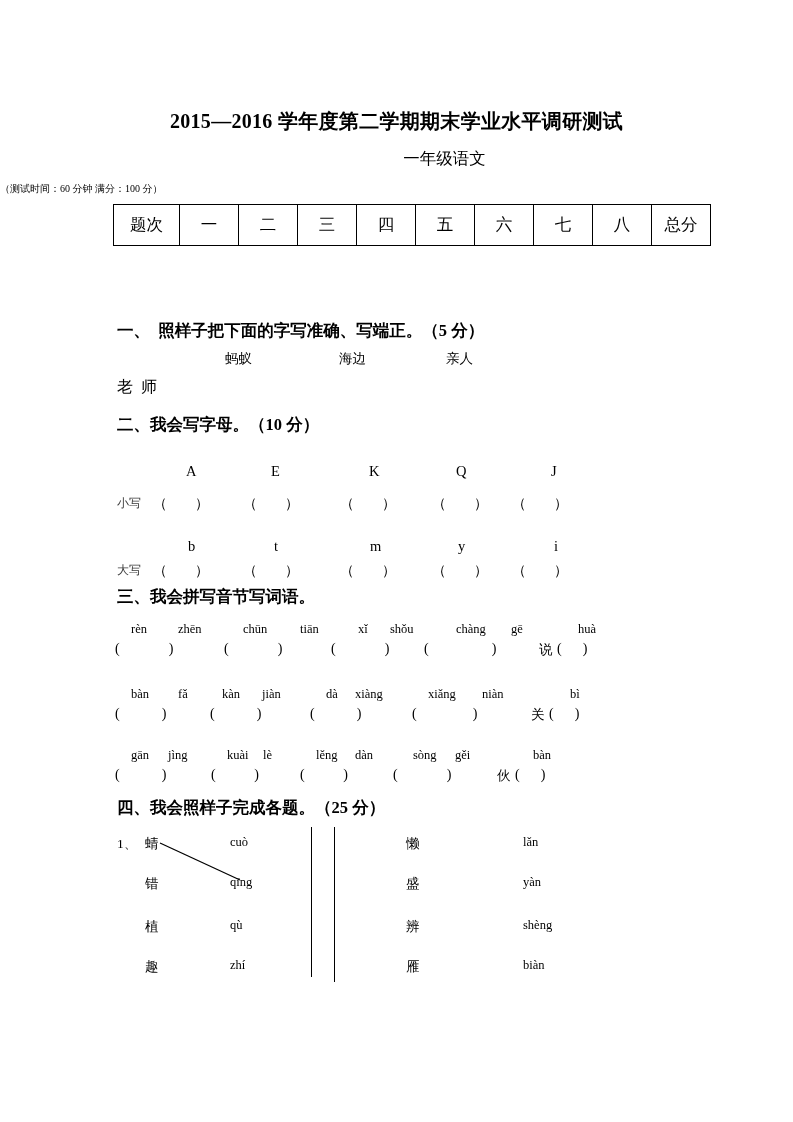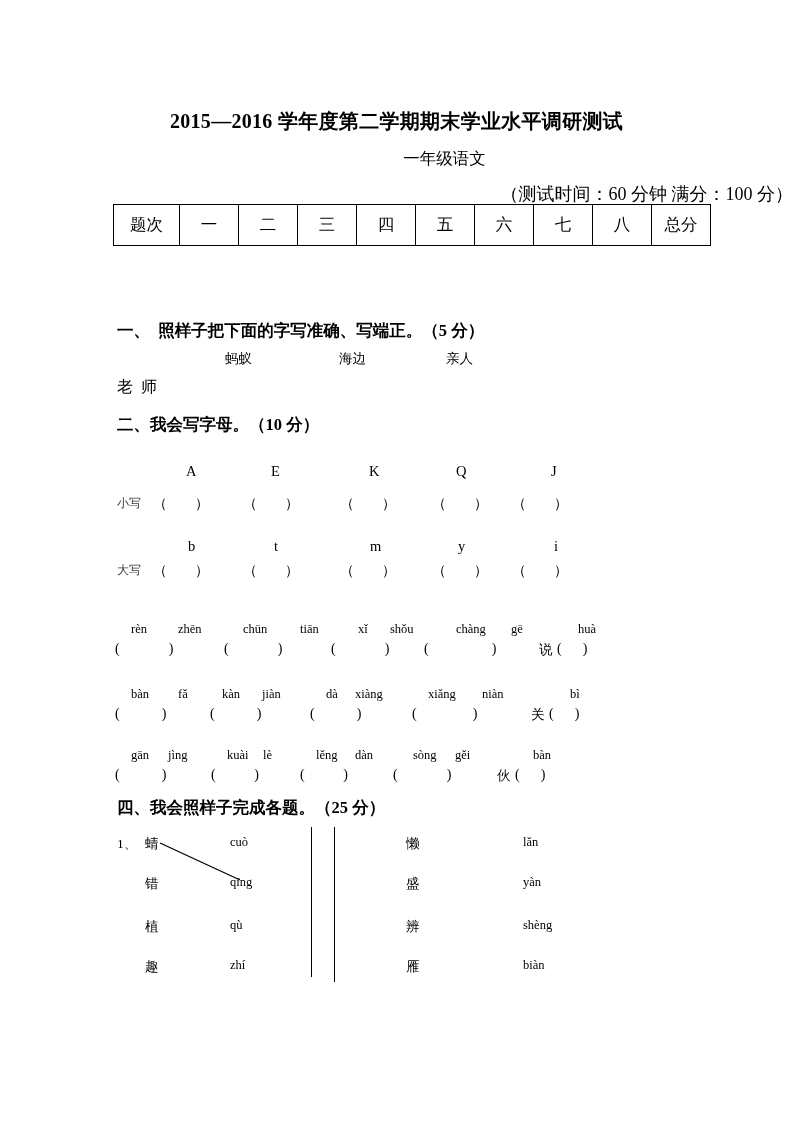--- a/index.html
+++ b/index.html
@@ -38,22 +38,22 @@
     left: 0; top: 148px;
     width: 793px;
     text-align: center;
     font-size: 16.5px;
     padding-left: 48px;
   }
   .doc-meta {
     position: absolute;
     left: 0; top: 182px;
     width: 793px;
-    text-align: right;
-    font-size: 18px;
+    text-align: left;
+    font-size: 10px;
   }
 
   
   .score-table {
     position: absolute;
     left: 113px; top: 204px;
     width: 567px;
     border-collapse: collapse;
     table-layout: fixed;
   }
@@ -172,20 +172,21 @@
   <div class="t mid" style="left:458px; top:538px;">y</div>
   <div class="t mid" style="left:554px; top:538px;">i</div>
 
   <div class="t small gray" style="left:117px; top:562px;">大写</div>
   <div class="brackets small gray" style="left:153px; top:562px;">（        ）</div>
   <div class="brackets small gray" style="left:243px; top:562px;">（        ）</div>
   <div class="brackets small gray" style="left:340px; top:562px;">（        ）</div>
   <div class="brackets small gray" style="left:432px; top:562px;">（        ）</div>
   <div class="brackets small gray" style="left:512px; top:562px;">（        ）</div>
 
+  <div class="sec-head" style="left:117px; top:586px;">三、我会拼写音节写词语。</div>
 
   <div class="t pin" style="left:131px; top:622px;">rèn</div>
   <div class="t pin" style="left:178px; top:622px;">zhēn</div>
   <div class="t pin" style="left:243px; top:622px;">chūn</div>
   <div class="t pin" style="left:300px; top:622px;">tiān</div>
   <div class="t pin" style="left:358px; top:622px;">xǐ</div>
   <div class="t pin" style="left:390px; top:622px;">shǒu</div>
   <div class="t pin" style="left:456px; top:622px;">chàng</div>
   <div class="t pin" style="left:511px; top:622px;">gē</div>
   <div class="t pin" style="left:578px; top:622px;">huà</div>

